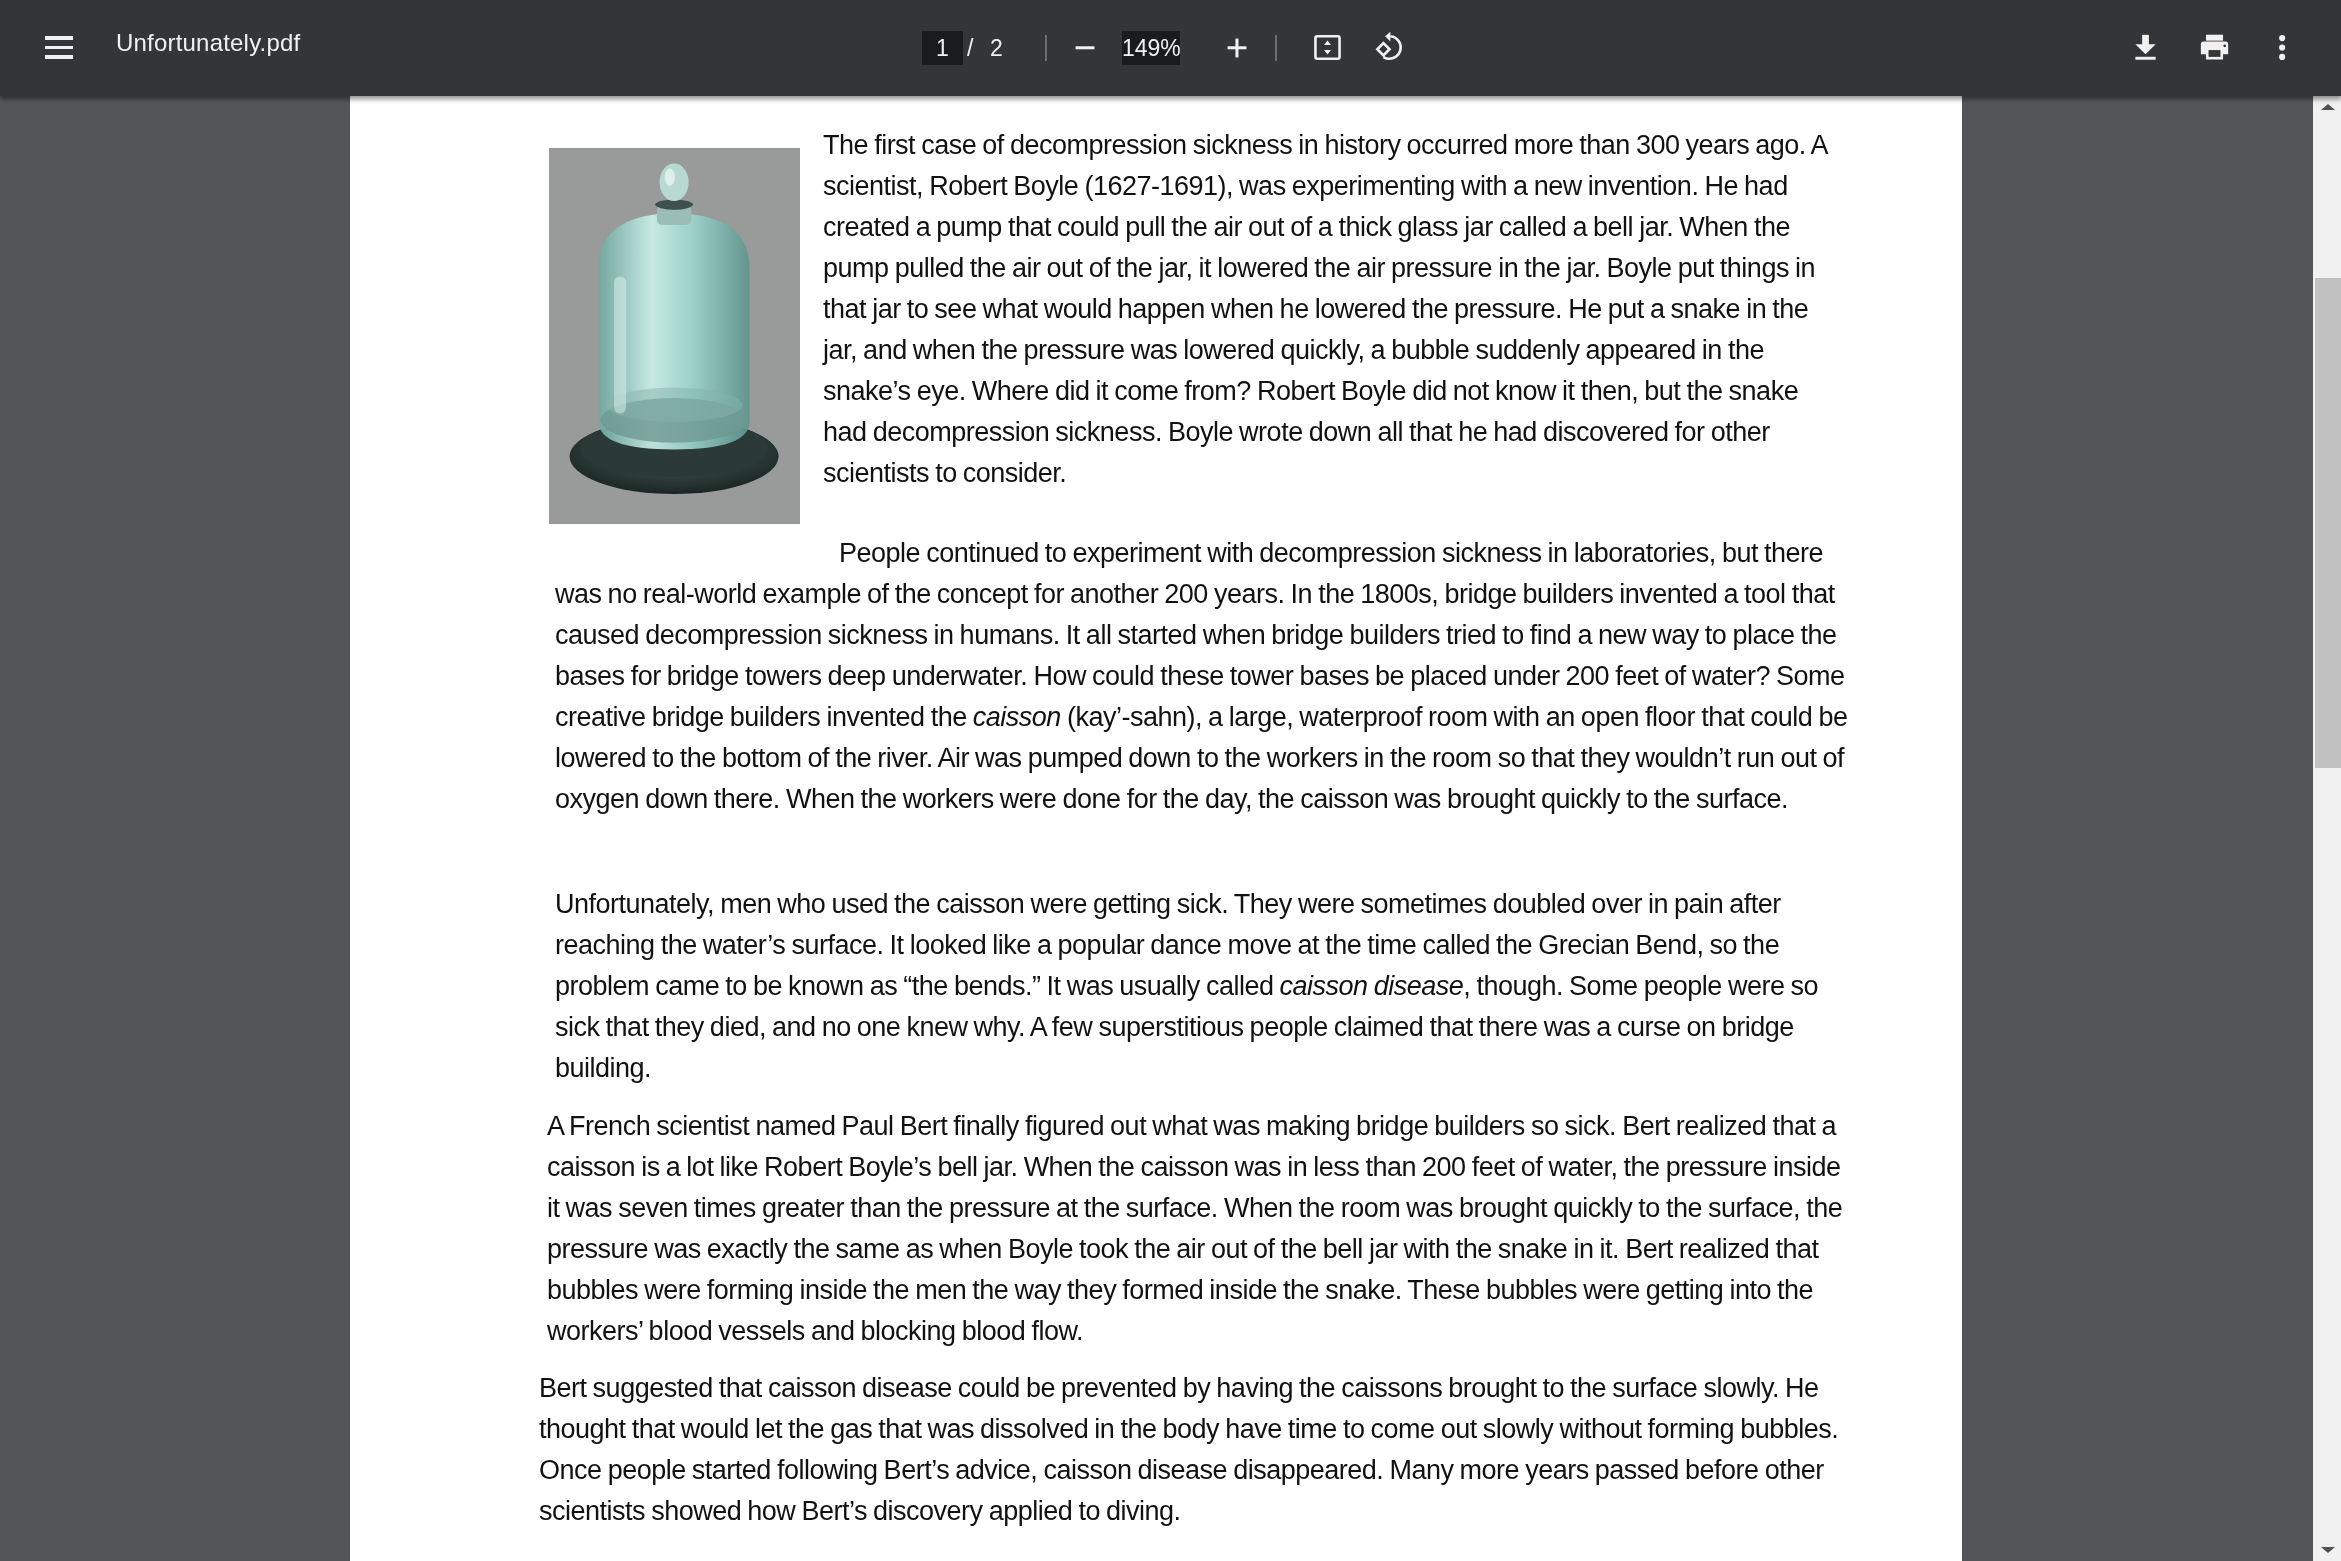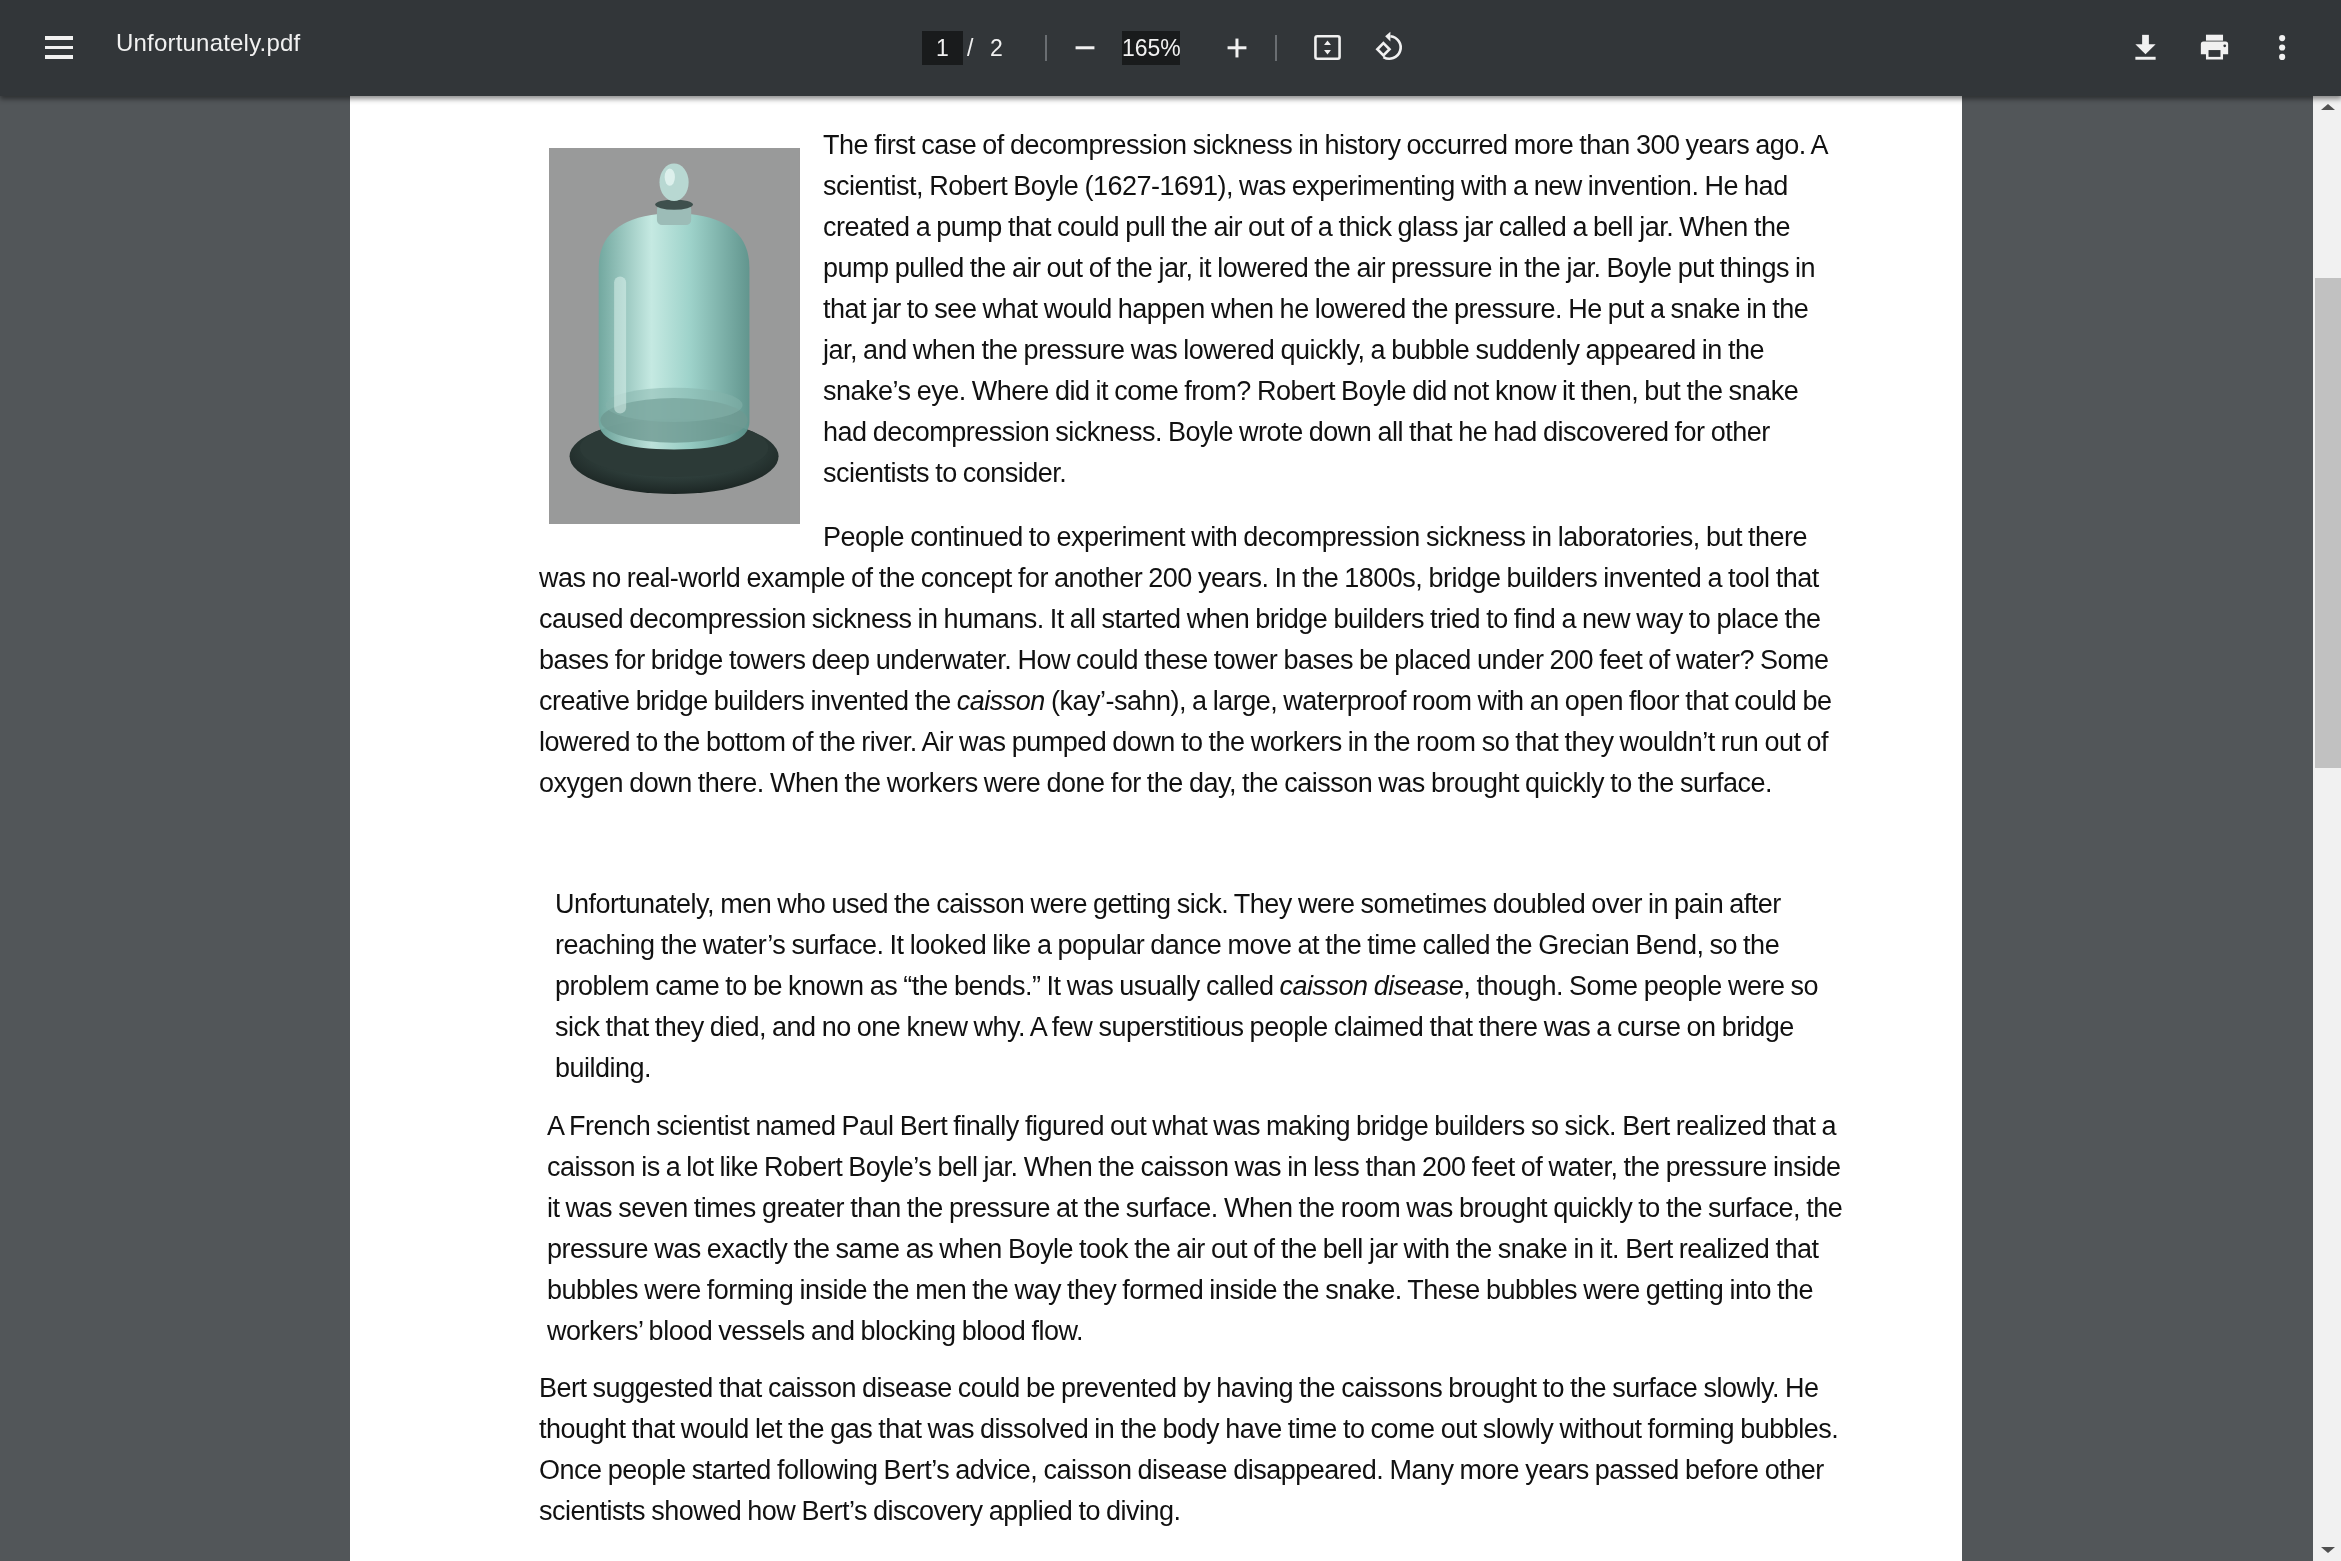--- a/index.html
+++ b/index.html
@@ -12,21 +12,21 @@
   .page-input { left:922px; top:31px; width:41px; height:34px; background:#191b1c; color:#f1f1f1; font-size:23px; text-align:center; line-height:34px; border:none; }
   .page-sep { left:967px; top:31px; font-size:23px; line-height:34px; }
   .page-total { left:990px; top:31px; font-size:23px; line-height:34px; }
   .vdiv { width:1.7px; height:26px; background:#6a6e72; top:35px; }
   .icon-btn { width:41px; height:41px; top:27px; display:flex; align-items:center; justify-content:center; cursor:pointer; }
   .zoom-input { left:1055px; top:31px; width:58px; height:34px; background:#191b1c; color:#f1f1f1; font-size:23px; text-align:center; line-height:34px; }
   .page-area { position:absolute; left:350px; top:96px; width:1612px; height:1465px; background:#ffffff; }
   .doc { font-family:"Liberation Sans", sans-serif; font-size:27px; line-height:41px; color:#111; letter-spacing:-0.5px; word-spacing:-0.9px; }
   .figure { position:absolute; left:199px; top:52px; width:251px; height:376px; background:#999a9a; overflow:hidden; }
   .p1 { position:absolute; left:473px; top:29px; width:1010px; margin:0; }
-  .p2 { position:absolute; left:189px; top:421px; width:1301px; margin:0; text-indent:284px; }
+  .p2 { position:absolute; left:189px; top:421px; width:1301px; margin:16px; text-indent:284px; }
   .p3 { position:absolute; left:189px; top:772px; width:1301px; margin:16px; }
   .p4 { position:absolute; left:189px; top:1002px; width:1301px; margin:8px; }
   .p5 { position:absolute; left:189px; top:1272px; width:1301px; margin:0; }
   .scrollbar { position:absolute; left:2313px; top:96px; width:29px; height:1465px; background:#f1f1f1; }
   .sb-thumb { position:absolute; left:1.7px; top:182px; width:26px; height:490px; background:#c1c1c1; }
   .sb-up, .sb-down { position:absolute; left:0; width:29px; height:22px; display:flex; align-items:center; justify-content:center; }
   .sb-up { top:0; } .sb-down { bottom:0; }
   .tri-up { width:0; height:0; border-left:7.7px solid transparent; border-right:7.7px solid transparent; border-bottom:6.8px solid #505050; }
   .tri-down { width:0; height:0; border-left:7.7px solid transparent; border-right:7.7px solid transparent; border-top:6.8px solid #505050; }
 </style>
@@ -45,21 +45,21 @@
   <div class="tb-abs page-sep">/</div>
   <div class="tb-abs page-total">2</div>
 
   <div class="tb-abs vdiv" style="left:1045px;"></div>
 
   <div class="tb-abs icon-btn" style="left:1064px;">
     <svg width="24" height="24" viewBox="0 0 28 28">
         <rect x="3" y="12" width="22" height="3.5" fill="#f1f1f1"></rect>
       </svg>
   </div>
-  <div class="tb-abs zoom-input" style="left:1122px;">165%</div>
+  <div class="tb-abs zoom-input" style="left:1122px;">149%</div>
   <div class="tb-abs icon-btn" style="left:1216px;">
     <svg width="24" height="24" viewBox="0 0 28 28">
         <rect x="3" y="12" width="22" height="3.5" fill="#f1f1f1"></rect>
         <rect x="12.2" y="3" width="3.5" height="22" fill="#f1f1f1"></rect>
       </svg>
   </div>
 
   <div class="tb-abs vdiv" style="left:1275px;"></div>
 
   <div class="tb-abs icon-btn" style="left:1307px;">

